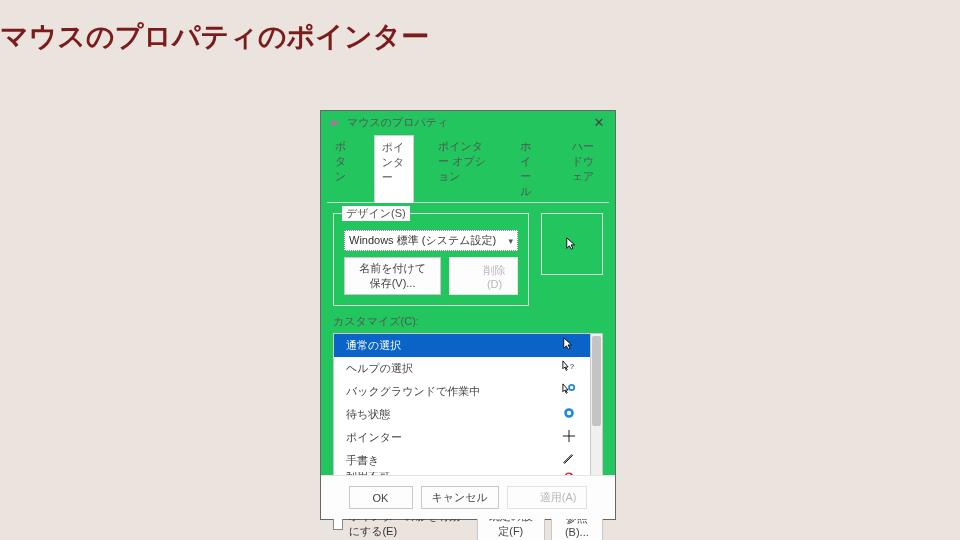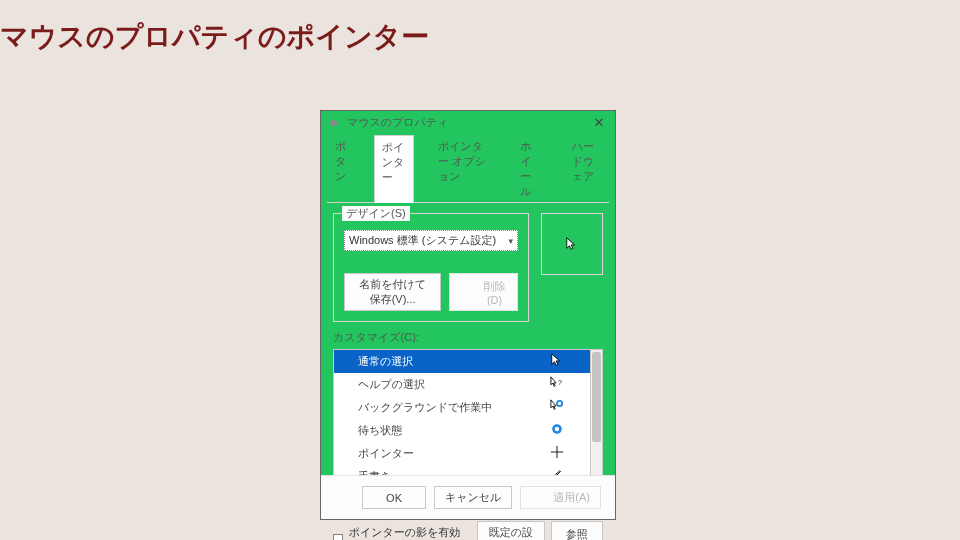--- a/index.html
+++ b/index.html
@@ -95,21 +95,21 @@
     margin-left: auto; font-size: 9px; color: #555;
   }
   .preview {
     width: 62px; height: 62px;
     border: 1px solid #d8d8d8;
     display: flex; align-items: center; justify-content: center;
     font-size: 14px;
   }
   .btn-row {
     display: flex; gap: 8px; justify-content: space-between;
-    margin-top: 22px;
+    margin-top: 6px;
   }
   .winbtn {
     border: 1px solid #c8c8c8;
     background: #fdfdfd;
     padding: 3px 10px;
     font-size: 11px;
     color: #444;
     cursor: pointer;
   }
   .winbtn.disabled { color: #b7b7b7; border-color: #e2e2e2; cursor: default; padding-left: 32px; }
@@ -117,21 +117,21 @@
   .listbox-wrap { display: flex; }
   .listbox {
     flex: 1;
     border: 1px solid #c8c8c8;
     height: 164px;
     overflow: hidden;
     background: #fff;
   }
   .listitem {
     display: flex; align-items: center;
-    padding: 3px 24px;
+    padding: 3px 12px;
     font-size: 11px;
     color: #444;
     border-bottom: 0;
     height: 23px;
     cursor: pointer;
   }
   .listitem.selected { background: #0a64c8; color: #fff; }
   .listitem .icon {
     margin-left: auto;
     width: 18px; text-align: center;
@@ -154,21 +154,21 @@
     display: flex; align-items: center; gap: 6px;
     margin-top: 8px;
   }
   .checkbox {
     width: 12px; height: 12px;
     border: 1px solid #888;
     background: #fff;
     cursor: pointer;
   }
   .bottom-btns {
-    display: flex; gap: 8px; justify-content: flex-end;
+    display: flex; gap: 8px; justify-content: center;
     padding: 10px 14px;
     border-top: 1px solid #e4e4e4;
     position: absolute; bottom: 0; left: 0; right: 0;
     background: #fdfdfd;
   }
   .bottom-btns .winbtn { min-width: 64px; text-align: center; }
   .icon-svg { width: 14px; height: 14px; }
   .prohibit { color: #d23; font-weight: bold; }
 </style>
 </head>

